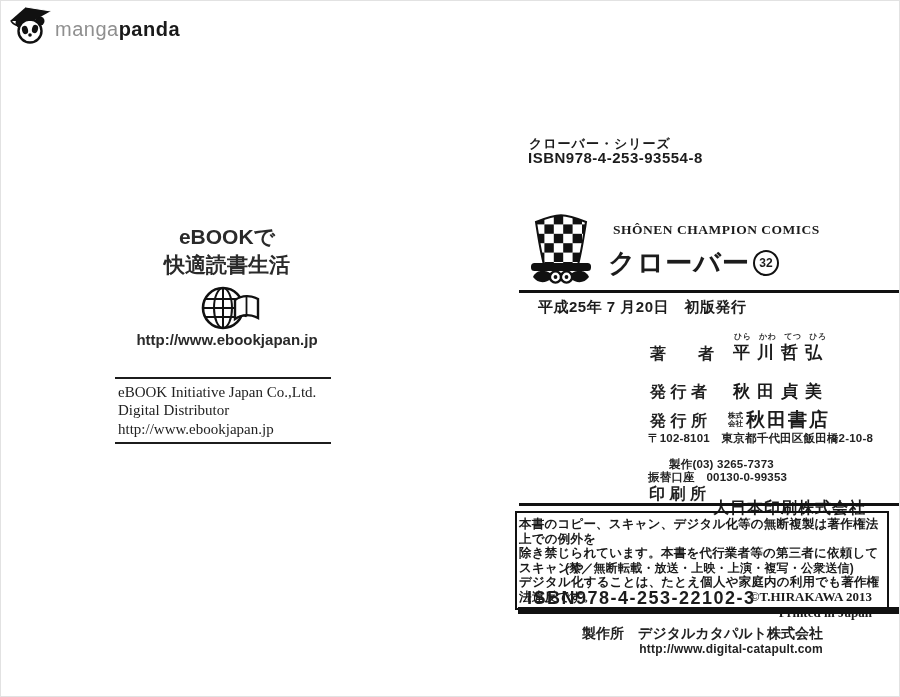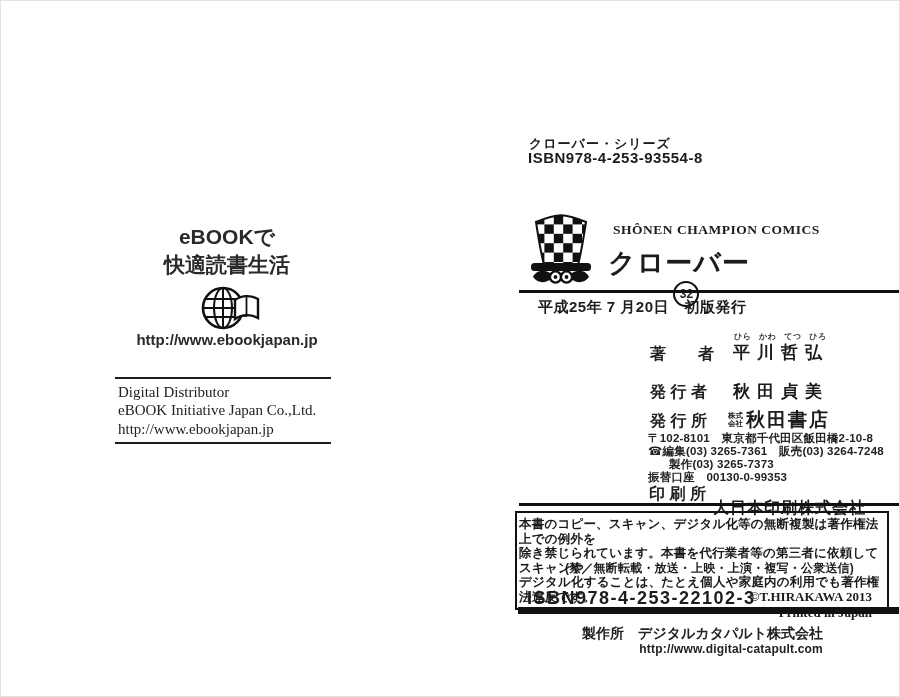--- a/index.html
+++ b/index.html
@@ -31,24 +31,24 @@
   .lrule{left:114px;width:216px;height:2px;background:#1c1c1c;}
   .lrule1{top:376px;} .lrule2{top:441px;}
   .distributor{left:117px;top:382px;font-size:15px;line-height:18px;color:#222;}
   .distributor-url{left:117px;top:420px;font-size:15px;color:#222;}
 
   
   .series-name{left:528px;top:134px;font-size:13px;font-weight:bold;letter-spacing:1px;}
   .series-isbn{left:527px;top:148px;font-size:15px;font-weight:bold;letter-spacing:0.5px;}
   .hat-logo{left:529px;top:210px;}
   .imprint{left:612px;top:221px;font-size:13.5px;font-weight:bold;letter-spacing:0.5px;}
-  .title-line{left:607px;top:244px;font-size:27px;font-weight:bold;letter-spacing:1px;display:flex;align-items:center;flex-direction:column;}
+  .title-line{left:607px;top:244px;font-size:27px;font-weight:bold;letter-spacing:1px;display:flex;align-items:center;}
   .vol-circle{display:inline-flex;align-items:center;justify-content:center;
               width:22px;height:22px;border:2.5px solid #111;border-radius:50%;
-              font-size:12px;font-weight:bold;letter-spacing:0;margin-left:15px;}
+              font-size:12px;font-weight:bold;letter-spacing:0;margin-left:3px;}
   .rule{left:518px;width:380px;background:#111;}
   .rule-top{top:289px;height:3px;}
   .rule-mid{top:502px;height:3px;}
   .bar-bottom{top:606px;height:7px;left:517px;width:381px;}
 
   .edition-date{left:537px;top:297px;font-size:15px;font-weight:bold;letter-spacing:0.5px;}
 
   .credit-label{font-size:16px;font-weight:bold;color:#222;}
   .credit-value{font-size:17px;font-weight:bold;letter-spacing:7px;color:#1a1a1a;}
   .furigana{left:733px;top:330px;font-size:8px;font-weight:bold;letter-spacing:0.5px;word-spacing:5px;color:#333;}
@@ -74,20 +74,38 @@
 
   .digital-block{left:558px;top:624px;width:264px;text-align:right;
                  font-size:14px;font-weight:bold;line-height:16px;color:#222;}
   .digital-url{font-size:12px;letter-spacing:0.2px;}
 </style>
 </head>
 <body>
 
 <div class="page">
 
+  <div class="abs brand">
+    <span>
+      <svg width="44" height="42" viewBox="0 0 44 42">
+        <circle cx="11" cy="19" r="4.5" fill="#111"></circle>
+        <circle cx="31" cy="17" r="4.5" fill="#111"></circle>
+        <circle cx="21" cy="27" r="11.5" fill="#fff" stroke="#111" stroke-width="2.4"></circle>
+        <ellipse cx="16" cy="26" rx="3" ry="4.2" fill="#111" transform="rotate(-15 16 26)"></ellipse>
+        <ellipse cx="26" cy="25" rx="3" ry="4.2" fill="#111" transform="rotate(15 26 25)"></ellipse>
+        <circle cx="21" cy="31" r="1.8" fill="#111"></circle>
+        <path d="M1,17 L17,3 L42,7 L24,17 Z" fill="#111"></path>
+        <path d="M17,3 L42,7" stroke="#fff" stroke-width="1.2"></path>
+        <path d="M2,17 C5,21 9,22 12,21" stroke="#111" stroke-width="1.6" fill="none"></path>
+      </svg>
+    </span>
+    <span class="brand-text">
+      <span class="brand-light">manga</span><span class="brand-bold">panda</span>
+    </span>
+  </div>
 
   <div class="abs promo">
     <div>eBOOKで</div>
     <div>快適読書生活</div>
   </div>
 
   <div class="abs globe-logo">
     <svg width="64" height="50" viewBox="0 0 64 50">
       <defs>
           <clipPath id="gclip">
@@ -105,22 +123,22 @@
       <path d="M36,17 C43,12 52,12 59,16 L59,35 C52,31 43,31 36,36 Z" fill="#fff" stroke="#111" stroke-width="2.4"></path>
       <path d="M47.5,14 L47.5,33.5" stroke="#111" stroke-width="1.8"></path>
       <path d="M36,36 C40,33 44,32 47.5,33.5" stroke="#111" stroke-width="1.6" fill="none"></path>
     </svg>
   </div>
 
   <div class="abs promo-url">http://www.ebookjapan.jp</div>
 
   <div class="abs lrule lrule1"></div>
   <div class="abs distributor serif">
+    <div>eBOOK Initiative Japan Co.,Ltd.</div>
     <div>Digital Distributor</div>
-    <div>eBOOK Initiative Japan Co.,Ltd.</div>
   </div>
   <div class="abs distributor-url serif">http://www.ebookjapan.jp</div>
   <div class="abs lrule lrule2"></div>
 
   <div class="abs series-name">クローバー・シリーズ</div>
   <div class="abs series-isbn">ISBN978-4-253-93554-8</div>
 
   <div class="abs hat-logo">
     <svg width="62" height="78" viewBox="0 0 62 78">
       <defs>
@@ -176,21 +194,20 @@
   <div class="abs credit-value val-pub">秋田貞美</div>
 
   <div class="abs credit-label lab-house">発 行 所</div>
   <div class="abs kabushiki">
     <div>株式</div>
     <div>会社</div>
   </div>
   <div class="abs val-house">秋田書店</div>
 
   <div class="abs addr addr1">〒102-8101　東京都千代田区飯田橋2-10-8</div>
-  <div class="abs addr addr2">☎編集(03) 3265-7361　販売(03) 3264-7248</div>
   <div class="abs addr addr3">製作(03) 3265-7373</div>
   <div class="abs addr addr4">振替口座　00130-0-99353</div>
 
   <div class="abs credit-label lab-printer">印 刷 所</div>
   <div class="abs val-printer">大日本印刷株式会社</div>
 
   <div class="abs rule rule-mid"></div>
 
   <div class="abs copyright-box serif">
     <div>本書のコピー、スキャン、デジタル化等の無断複製は著作権法上での例外を</div>

